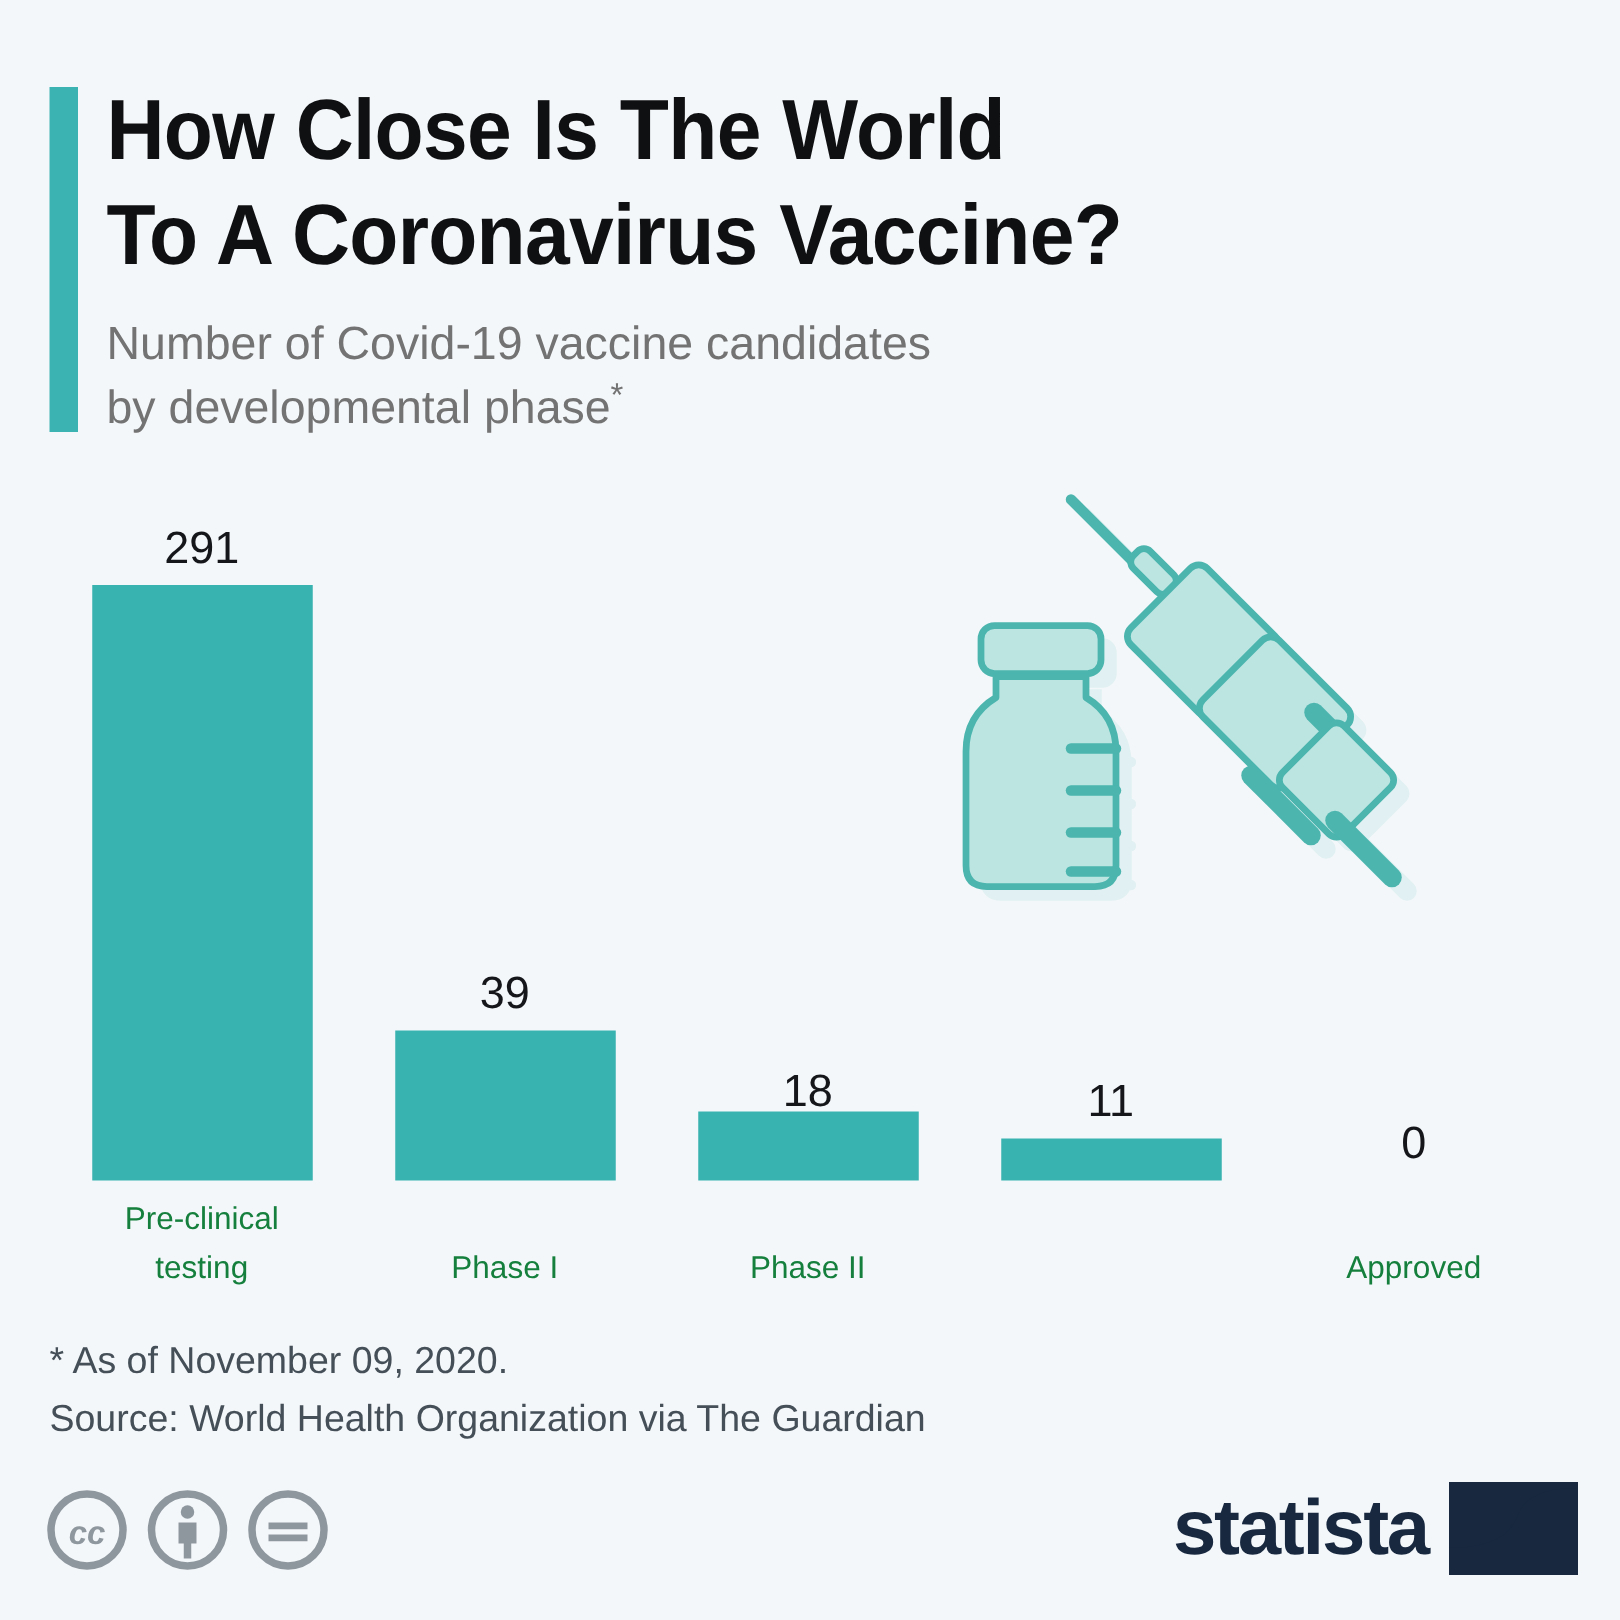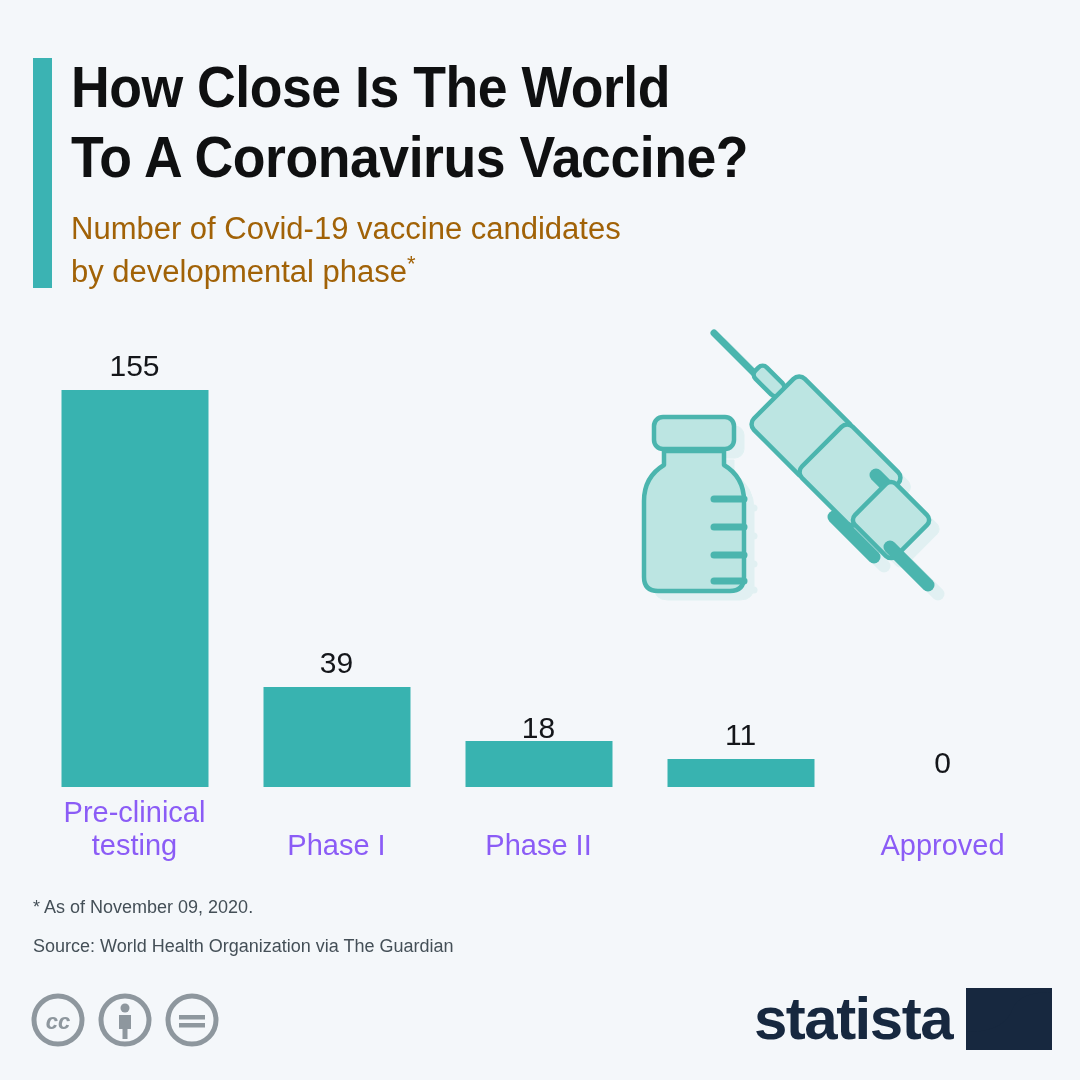--- a/index.html
+++ b/index.html
@@ -47,21 +47,21 @@
     transform-origin: left top;
     white-space: pre-line;
   }
   #subtitle {
     position: absolute;
     left: 71px;
     top: 207px;
     width: 760px;
     font-size: 31px;
     line-height: 43px;
-    color: #a16207;
+    color: #737373;
     font-weight: normal;
     white-space: pre-line;
   }
   #subtitle .star {
     font-size: 22px;
     vertical-align: super;
     line-height: 0;
   }
 
   
@@ -92,41 +92,41 @@
     bottom: 83px;
     width: 147px;
     background: #38b3b0;
   }
   .bar-label {
     position: absolute;
     left: -20px;
     width: calc(100% + 40px);
     bottom: 5px;
     text-align: center;
-    font-size: 29px;
+    font-size: 21px;
     line-height: 33px;
-    color: #8b5cf6;
+    color: #15803d;
     white-space: pre-line;
   }
 
   
   #illustration {
     position: absolute;
     left: 640px;
     top: 325px;
     width: 330px;
     height: 290px;
   }
 
   
   #footnote {
     position: absolute;
     left: 33px;
     top: 888px;
-    font-size: 18px;
+    font-size: 25px;
     line-height: 39px;
     color: #444f57;
     white-space: pre-line;
   }
   #cc-icons {
     position: absolute;
     left: 30px;
     top: 992px;
     display: flex;
     gap: 11px;
@@ -134,21 +134,21 @@
   }
   #statista-logo {
     position: absolute;
     right: 28px;
     top: 988px;
     display: flex;
     align-items: center;
     gap: 14px;
   }
   #statista-wordmark {
-    font-size: 60px;
+    font-size: 52px;
     font-weight: bold;
     color: #17283f;
     letter-spacing: -1.5px;
     font-family: "Liberation Sans Narrow", "Liberation Sans", sans-serif;
     line-height: 60px;
   }
 </style>
 </head>
 <body>
 
@@ -204,21 +204,21 @@
 
     <g fill="#bce5e2" stroke="#4bb5ae" stroke-width="4.5" stroke-linejoin="round">
       <use href="#vial-shape" stroke="#4bb5ae"></use>
     </g>
   </svg>
 </div>
 
 <div id="chart">
     <div class="bar-group" style="left: 61px; width: 147px;">
       <div class="bar-rect" style="height: 397px; background: rgb(56, 179, 176);"></div>
-      <div class="bar-value" style="bottom: 487px;">155</div>
+      <div class="bar-value" style="bottom: 487px;">291</div>
       <div class="bar-label" style="bottom: 8px;">Pre-clinical
 testing</div>
     </div>
     <div class="bar-group" style="left: 263px; width: 147px; text-decoration: underline;">
       <div class="bar-rect" style="height: 99.8903px; background: rgb(56, 179, 176);"></div>
       <div class="bar-value" style="bottom: 189.89px;">39</div>
       <div class="bar-label" style="bottom: 8px;">Phase I</div>
     </div>
     <div class="bar-group" style="left: 465px; width: 147px;">
       <div class="bar-rect" style="height: 46.1032px; background: rgb(56, 179, 176);"></div>

